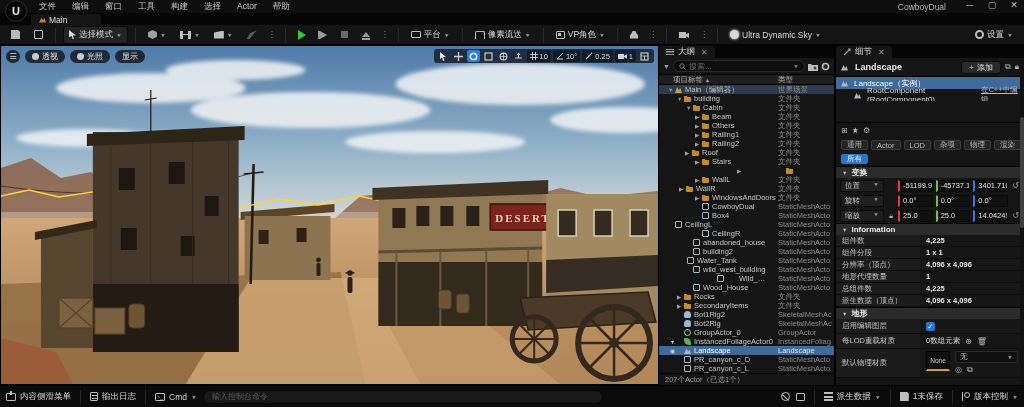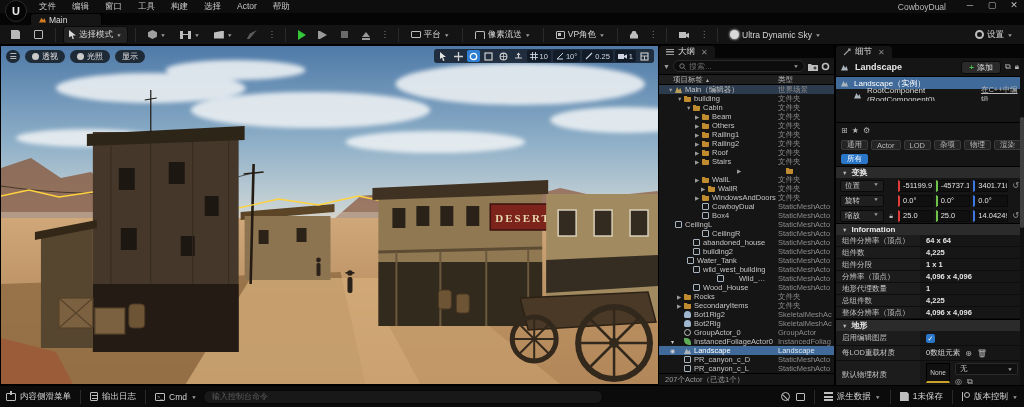--- a/index.html
+++ b/index.html
@@ -557,49 +557,49 @@
             <span class="lbl">Railing1</span>
             <span class="typ">文件夹</span>
           </div>
           <div class="orow" style="padding-left: 27px;">
             <span class="gut"></span>
             <span class="arr">▶</span>
             <span class="ri ri-folder"></span>
             <span class="lbl">Railing2</span>
             <span class="typ">文件夹</span>
           </div>
+          <div class="orow" style="padding-left: 17px;">
+            <span class="gut"></span>
+            <span class="arr">▶</span>
+            <span class="ri ri-folder"></span>
+            <span class="lbl">Roof</span>
+            <span class="typ">文件夹</span>
+          </div>
           <div class="orow" style="padding-left: 27px;">
             <span class="gut"></span>
             <span class="arr">▶</span>
             <span class="ri ri-folder"></span>
-            <span class="lbl">Roof</span>
+            <span class="lbl">Stairs</span>
+            <span class="typ">文件夹</span>
+          </div>
+          <div class="orow" style="padding-left: 27px; gap: 42px;">
+            <span class="gut"></span>
+            <span class="arr">▶</span>
+            <span class="ri ri-folder"></span>
+            <span class="lbl">Stands</span>
             <span class="typ">文件夹</span>
           </div>
           <div class="orow" style="padding-left: 27px;">
             <span class="gut"></span>
             <span class="arr">▶</span>
             <span class="ri ri-folder"></span>
-            <span class="lbl">Stairs</span>
-            <span class="typ">文件夹</span>
-          </div>
-          <div class="orow" style="padding-left: 27px; gap: 42px;">
-            <span class="gut"></span>
-            <span class="arr">▶</span>
-            <span class="ri ri-folder"></span>
-            <span class="lbl">Stands</span>
-            <span class="typ">文件夹</span>
-          </div>
-          <div class="orow" style="padding-left: 27px;">
-            <span class="gut"></span>
-            <span class="arr">▶</span>
-            <span class="ri ri-folder"></span>
             <span class="lbl">WallL</span>
             <span class="typ">文件夹</span>
           </div>
-          <div class="orow" style="padding-left: 33px;">
+          <div class="orow" style="padding-left: 11px;">
             <span class="gut"></span>
             <span class="arr">▶</span>
             <span class="ri ri-folder"></span>
             <span class="lbl">WallR</span>
             <span class="typ">文件夹</span>
           </div>
           <div class="orow" style="padding-left: 27px;">
             <span class="gut"></span>
             <span class="arr">▶</span>
             <span class="ri ri-folder"></span>
@@ -833,45 +833,41 @@
               <span class="reset">↺</span>
             </div>
           </div>
 
         <div class="sechead">
           <span class="tri">▼</span>
             <span>Information</span>
         </div>
         <div>
             <div class="irow">
-              <span class="il">组件分辨率（顶点）</span>
-              <span class="iv">64 x 64</span>
-            </div>
-            <div class="irow">
               <span class="il">组件数</span>
               <span class="iv">4,225</span>
             </div>
             <div class="irow">
               <span class="il">组件分段</span>
               <span class="iv">1 x 1</span>
             </div>
             <div class="irow">
               <span class="il">分辨率（顶点）</span>
               <span class="iv">4,096 x 4,096</span>
             </div>
             <div class="irow">
               <span class="il">地形代理数量</span>
               <span class="iv">1</span>
             </div>
             <div class="irow">
               <span class="il">总组件数</span>
               <span class="iv">4,225</span>
             </div>
             <div class="irow">
-              <span class="il">整体分辨率（顶点）</span>
+              <span class="il">派生数据（顶点）</span>
               <span class="iv">4,096 x 4,096</span>
             </div>
           </div>
 
         <div class="sechead">
           <span class="tri">▼</span>
             <span>地形</span>
         </div>
         <div class="lrow">
           <span class="il">启用编辑图层</span>

